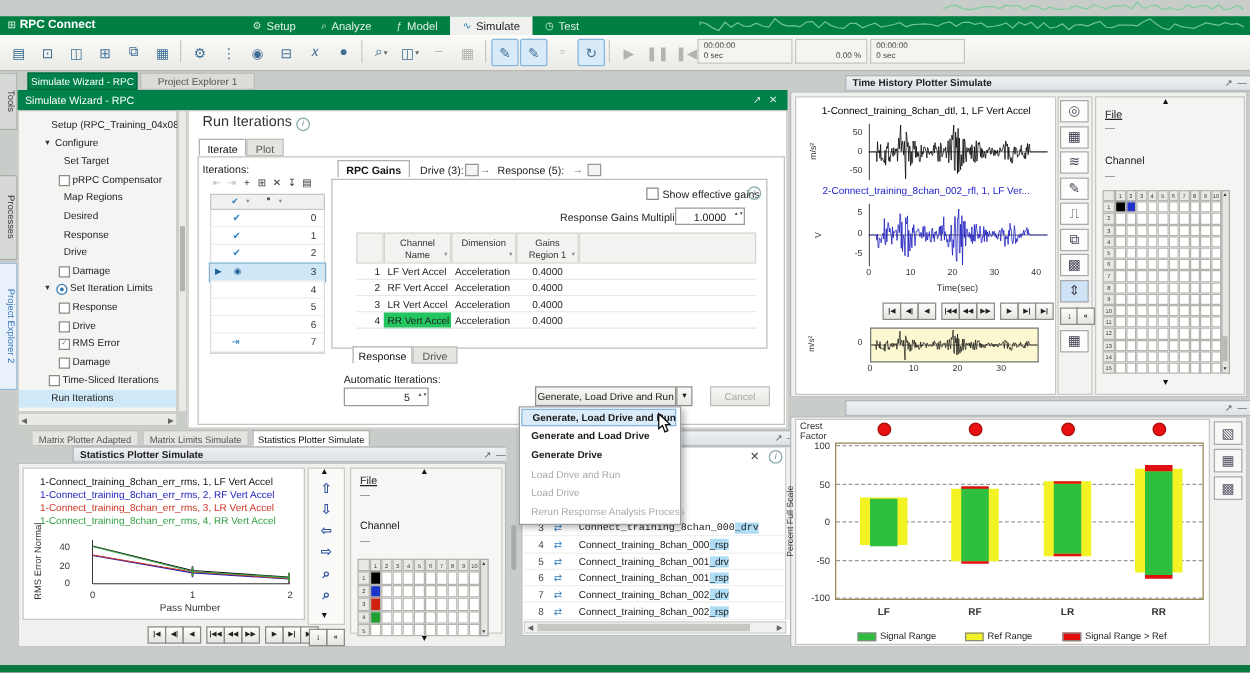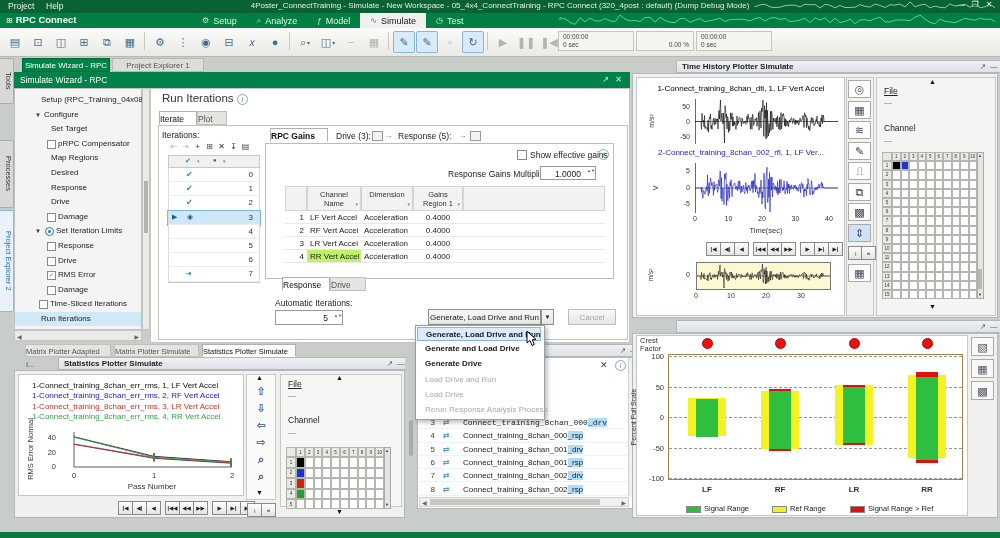--- a/index.html
+++ b/index.html
@@ -63,21 +63,21 @@
   .trow .rad{position:absolute;top:3px;width:7px;height:7px;border:1px solid #2d76b2;border-radius:50%;background:#fff;}
   .trow .rad i{position:absolute;left:1.5px;top:1.5px;width:3px;height:3px;border-radius:50%;background:#2d76b2;}
   #tree-vscroll{position:absolute;left:142px;top:88px;width:8px;height:242px;background:#e9e9e6;border:1px solid #c4c4c0;box-sizing:border-box;}
   #tree-vthumb{position:absolute;left:1px;top:92px;width:4px;height:52px;background:#b2b2ae;}
   #tree-hscroll{position:absolute;left:14px;top:330px;width:128px;height:11px;background:#e9e9e6;border:1px solid #c4c4c0;box-sizing:border-box;font-size:6px;color:#666;}
   
   #runarea{position:absolute;left:150px;top:88px;width:480px;height:255px;background:#fff;border:1px solid #c6c6c2;box-sizing:border-box;}
   #runtitle{position:absolute;left:162px;top:92px;font-size:11.5px;color:#333;}
   .info{display:inline-block;width:9px;height:9px;border:1px solid #8aa;border-radius:50%;color:#689;
         font-size:7px;line-height:9px;text-align:center;font-style:italic;}
-  .stab{position:absolute;height:14px;font-size:8.5px;text-align:left;line-height:14px;box-sizing:border-box;}
+  .stab{position:absolute;height:14px;font-size:8.5px;text-align:center;line-height:14px;box-sizing:border-box;}
   .stab.on{background:#fff;border:1px solid #b0b0ac;border-bottom:1px solid #fff;color:#111;}
   .stab.off{background:#e4e4e0;border:1px solid #c0c0bc;color:#555;}
   .lbl{position:absolute;font-size:8.5px;color:#222;white-space:nowrap;}
   .ibtn{position:absolute;width:11px;height:11px;font-size:8px;color:#333;text-align:center;line-height:11px;}
   .ibtn.dis{color:#b8b8b4;}
   .spin{position:absolute;border:1px solid #9a9a96;background:#fff;box-sizing:border-box;font-size:8.5px;}
   .spin .v{position:absolute;right:14px;top:1.5px;}
   .spin .ar{position:absolute;right:2px;top:0;font-size:5px;color:#555;line-height:7px;}
   .btn{position:absolute;background:linear-gradient(#f8f8f6,#e6e6e2);border:1px solid #8f8f8b;box-sizing:border-box;
        font-size:8px;text-align:center;color:#1a1a1a;}
@@ -96,26 +96,20 @@
   #status-left{position:absolute;left:4px;top:3px;font-size:8px;color:#222;}
   #status-right{position:absolute;right:6px;top:3px;font-size:8px;color:#111;font-weight:bold;}
   #bottomstrip{position:absolute;left:0;top:532px;width:1000px;height:6px;background:#0b7a40;}
   svg{position:absolute;overflow:visible;}
 </style>
 </head>
 <body>
 
 <div id="app">
 
-  <div id="titlebar">
-    <span class="menu" style="left:8px">Project</span>
-    <span class="menu" style="left:46px">Help</span>
-    <span id="wintitle">4Poster_ConnectTraining - Simulate - New Workspace - 05_4x4_ConnectTraining - RPC Connect (320_4post : default) (Dump Debug Mode)</span>
-    <span id="winctrl"><span>—</span><span>❐</span><span>✕</span></span>
-  </div>
 
   <div id="ribbon">
     <span id="appname"><span id="appgrid">⊞</span><span>RPC Connect</span></span>
     <div id="ribbon-tabs">
         <div class="rtab" style="position: relative;">
           <span class="ric" style="position: static;">⚙</span>
           <span style="position: static;">Setup</span>
         </div>
         <div class="rtab" style="position: relative;">
           <span class="ric" style="position: static;">⌕</span>
@@ -436,36 +430,36 @@
     <div style="position: absolute; left: 307px; top: 224px; width: 54px; height: 13px; background: rgb(255, 255, 255); border-bottom: 0.5px solid rgb(232, 232, 228); box-sizing: border-box; font-size: 8px; color: rgb(34, 34, 34); padding-left: 3px; line-height: 13px;">RF Vert Accel</div>
     <div style="position: absolute; left: 361px; top: 224px; width: 52px; height: 13px; background: rgb(255, 255, 255); border-bottom: 0.5px solid rgb(232, 232, 228); box-sizing: border-box; font-size: 8px; color: rgb(34, 34, 34); padding-left: 3px; line-height: 13px;">Acceleration</div>
     <div style="position: absolute; left: 413px; top: 224px; width: 50px; height: 13px; background: rgb(255, 255, 255); border-bottom: 0.5px solid rgb(232, 232, 228); box-sizing: border-box; font-size: 8px; color: rgb(34, 34, 34); text-align: center; line-height: 13px;">0.4000</div>
     <div style="position: absolute; left: 463px; top: 224px; width: 142px; height: 13px; background: rgb(255, 255, 255); border-bottom: 0.5px solid rgb(232, 232, 228); box-sizing: border-box; font-size: 8px; color: rgb(34, 34, 34); padding-left: 3px; line-height: 13px;"></div>
     <div style="position: absolute; left: 285px; top: 237px; width: 22px; height: 13px; background: rgb(255, 255, 255); border-bottom: 0.5px solid rgb(232, 232, 228); box-sizing: border-box; font-size: 8px; color: rgb(34, 34, 34); text-align: right; padding-right: 3px; line-height: 13px;">3</div>
     <div style="position: absolute; left: 307px; top: 237px; width: 54px; height: 13px; background: rgb(255, 255, 255); border-bottom: 0.5px solid rgb(232, 232, 228); box-sizing: border-box; font-size: 8px; color: rgb(34, 34, 34); padding-left: 3px; line-height: 13px;">LR Vert Accel</div>
     <div style="position: absolute; left: 361px; top: 237px; width: 52px; height: 13px; background: rgb(255, 255, 255); border-bottom: 0.5px solid rgb(232, 232, 228); box-sizing: border-box; font-size: 8px; color: rgb(34, 34, 34); padding-left: 3px; line-height: 13px;">Acceleration</div>
     <div style="position: absolute; left: 413px; top: 237px; width: 50px; height: 13px; background: rgb(255, 255, 255); border-bottom: 0.5px solid rgb(232, 232, 228); box-sizing: border-box; font-size: 8px; color: rgb(34, 34, 34); text-align: center; line-height: 13px;">0.4000</div>
     <div style="position: absolute; left: 463px; top: 237px; width: 142px; height: 13px; background: rgb(255, 255, 255); border-bottom: 0.5px solid rgb(232, 232, 228); box-sizing: border-box; font-size: 8px; color: rgb(34, 34, 34); padding-left: 3px; line-height: 13px;"></div>
     <div style="position: absolute; left: 285px; top: 250px; width: 22px; height: 13px; background: rgb(255, 255, 255); border-bottom: 0.5px solid rgb(232, 232, 228); box-sizing: border-box; font-size: 8px; color: rgb(34, 34, 34); text-align: right; padding-right: 3px; line-height: 13px;">4</div>
-    <div style="position: absolute; left: 307px; top: 250px; width: 54px; height: 13px; background: #bef264; border-bottom: 0.5px solid rgb(232, 232, 228); box-sizing: border-box; font-size: 8px; color: rgb(34, 34, 34); padding-left: 3px; line-height: 13px;">RR Vert Accel</div>
+    <div style="position: absolute; left: 307px; top: 250px; width: 54px; height: 13px; background: #22c55e; border-bottom: 0.5px solid rgb(232, 232, 228); box-sizing: border-box; font-size: 8px; color: rgb(34, 34, 34); padding-left: 3px; line-height: 13px;">RR Vert Accel</div>
     <div style="position: absolute; left: 361px; top: 250px; width: 52px; height: 13px; background: rgb(255, 255, 255); border-bottom: 0.5px solid rgb(232, 232, 228); box-sizing: border-box; font-size: 8px; color: rgb(34, 34, 34); padding-left: 3px; line-height: 13px;">Acceleration</div>
     <div style="position: absolute; left: 413px; top: 250px; width: 50px; height: 13px; background: rgb(255, 255, 255); border-bottom: 0.5px solid rgb(232, 232, 228); box-sizing: border-box; font-size: 8px; color: rgb(34, 34, 34); text-align: center; line-height: 13px;">0.4000</div>
     <div style="position: absolute; left: 463px; top: 250px; width: 142px; height: 13px; background: rgb(255, 255, 255); border-bottom: 0.5px solid rgb(232, 232, 228); box-sizing: border-box; font-size: 8px; color: rgb(34, 34, 34); padding-left: 3px; line-height: 13px;"></div>
     <div class="stab on" style="position: absolute; left: 282px; top: 277px; width: 48px;">Response</div>
     <div class="stab off" style="position: absolute; left: 330px; top: 277px; width: 36px;">Drive</div>
     <div class="lbl" style="position: absolute; left: 275px; top: 298px;">Automatic Iterations:</div>
     <div class="spin" style="position: absolute; left: 275px; top: 310px; width: 68px; height: 15px;">
       <span class="v">5</span>
       <span style="position: absolute; right: 2px; top: 2px; font-size: 4px; color: rgb(85, 85, 85); line-height: 5px; width: 6px;">▲▼</span>
     </div>
     <div class="btn" style="position: absolute; left: 428px; top: 309px; width: 113px; height: 16px; line-height: 15px;">Generate, Load Drive and Run</div>
     <div class="btn" style="position: absolute; left: 541px; top: 309px; width: 13px; height: 16px; line-height: 15px; font-size: 6px;">▼</div>
     <div class="btn dis" style="position: absolute; left: 568px; top: 309px; width: 48px; height: 16px; line-height: 15px;">Cancel</div>
     <div class="stab off" style="position: absolute; left: 25px; top: 344px; width: 86px; height: 13px; line-height: 13px; font-size: 7.5px;">Matrix Plotter Adapted I...</div>
-    <div class="stab off" style="position: absolute; left: 114px; top: 344px; width: 85px; height: 13px; line-height: 13px; font-size: 7.5px;">Matrix Plotter Simulate</div>
+    <div class="stab off" style="position: absolute; left: 114px; top: 344px; width: 85px; height: 13px; line-height: 13px; font-size: 7.5px;">Matrix Limits Simulate</div>
     <div class="stab on" style="position: absolute; left: 202px; top: 344px; width: 94px; height: 13px; line-height: 13px; font-size: 7.5px;">Statistics Plotter Simulate</div>
     <div class="ptbar" style="position: absolute; left: 14px; top: 357px; width: 391px;">
       <div class="pt abs">Statistics Plotter Simulate</div>
       <div class="picons abs">
         <span>↗</span>
         <span>—</span>
         <span>❐</span>
         <span>↧</span>
         <span>?</span>
         <span>✕</span>

